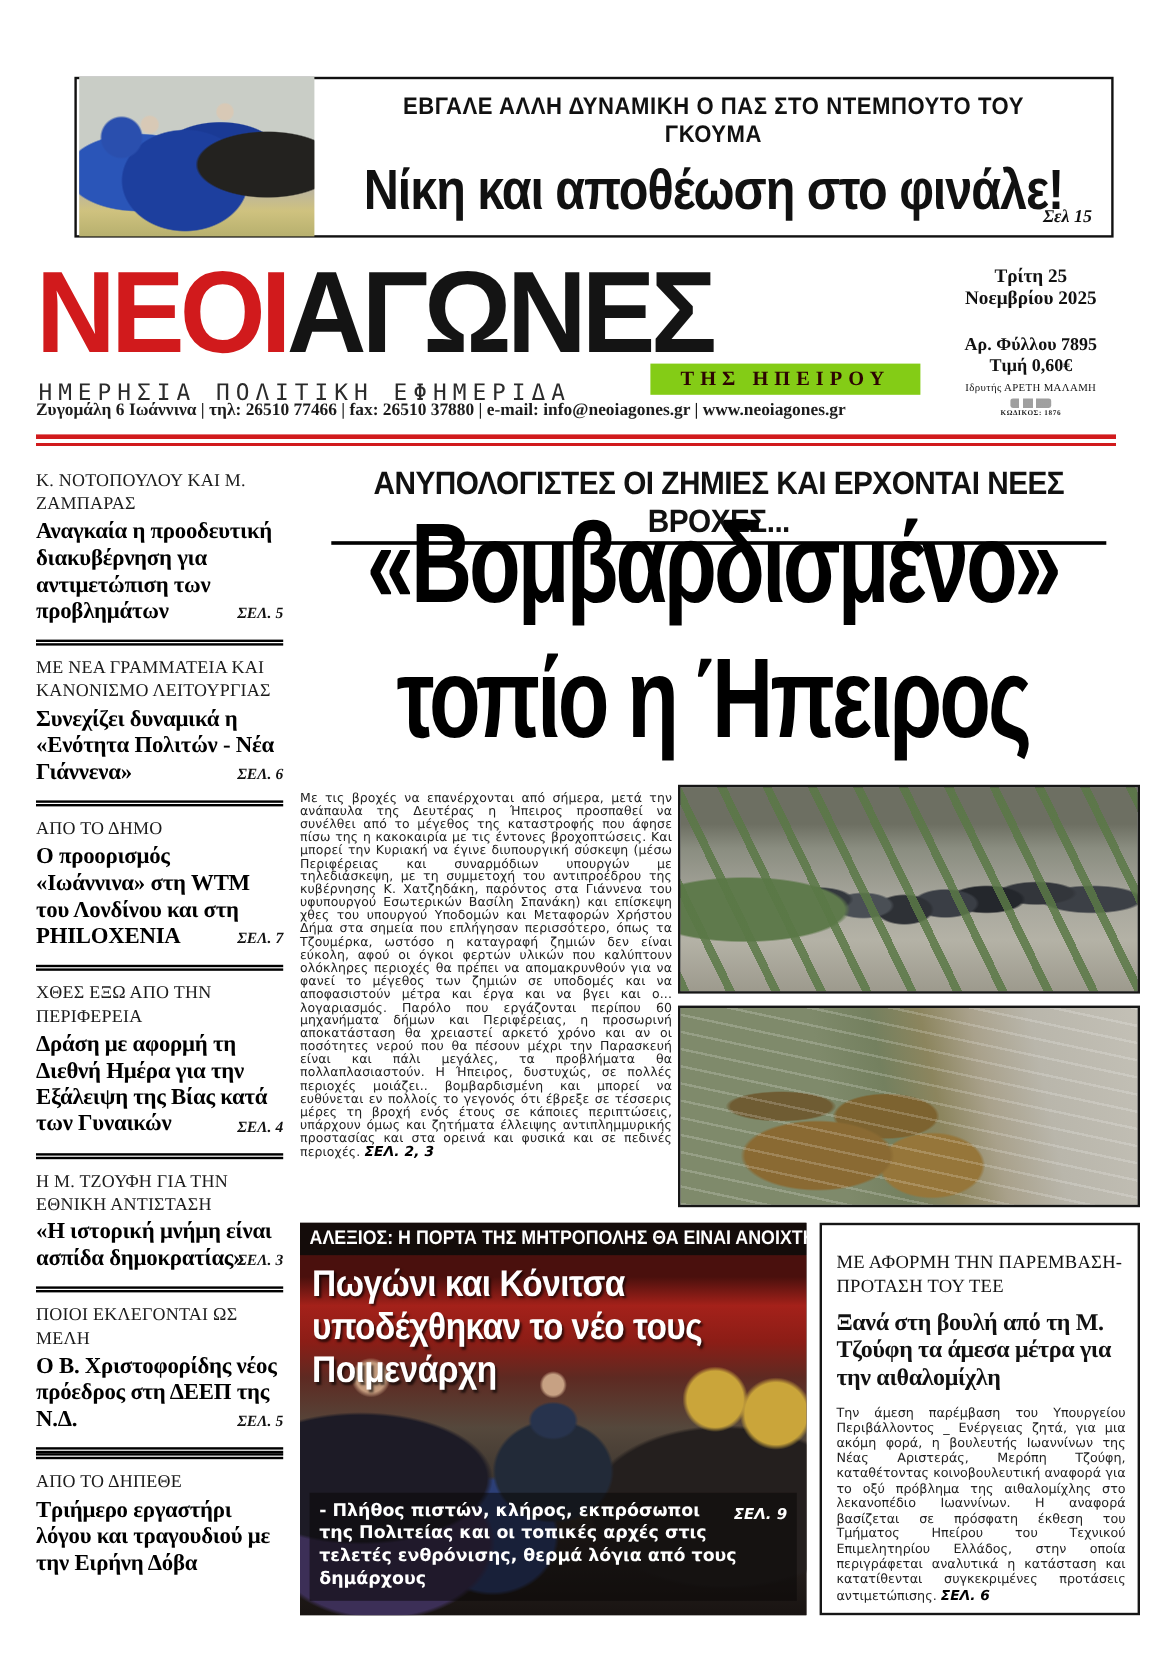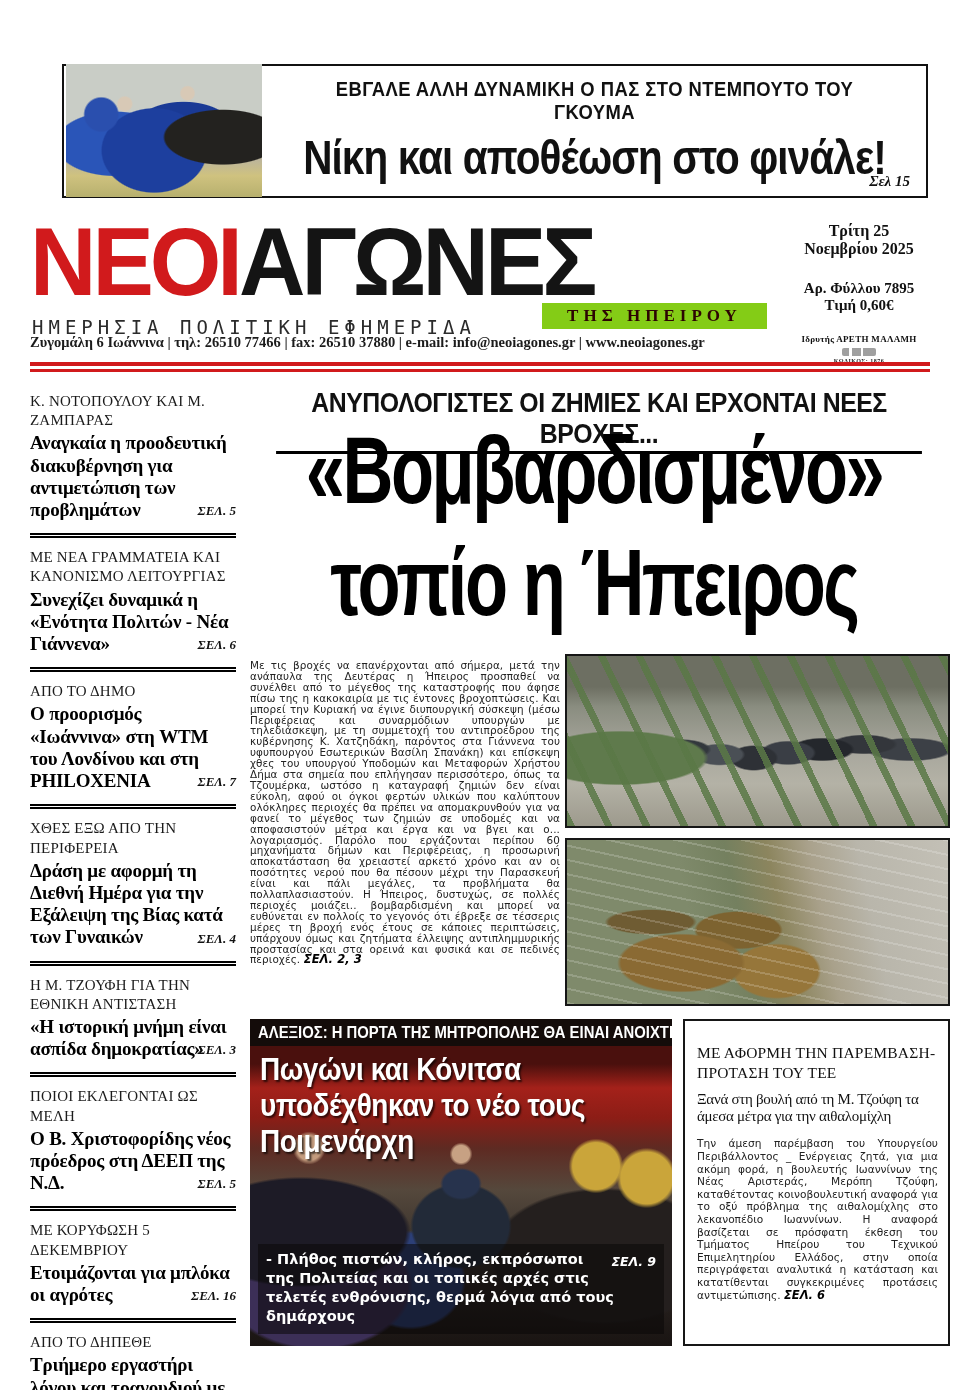--- a/index.html
+++ b/index.html
@@ -41,21 +41,21 @@
     font-size:19px; letter-spacing:5px; color:#2b2b2b; white-space:nowrap; }
   #subtitle-badge { position:absolute; right:0; top:0; width:225px; height:26px; background:#84cc16;
     color:#2d0402; font-family:"Liberation Serif", serif; font-weight:bold; font-size:17px;
     letter-spacing:5px; text-align:center; line-height:26px; }
   #contact-line { left:30px; top:334px; width:740px; font-weight:bold; font-size:14.5px; color:#1c1c1c; white-space:nowrap; }
   #mast-right { left:788px; top:222px; width:142px; text-align:center; }
   #mast-date1 { font-weight:bold; font-size:16px; }
   #mast-date2 { font-weight:bold; font-size:16px; }
   #mast-issue { font-weight:bold; font-size:15px; margin-top:22px; }
   #mast-price { font-weight:bold; font-size:15px; }
-  #mast-founder { font-weight:bold; font-size:9px; margin-top:20px; letter-spacing:0.3px; }
+  #mast-founder { font-weight:normal; font-size:9px; margin-top:4px; letter-spacing:0.3px; }
   #publisher-logo { width:34px; height:8px; margin:4px auto 2px auto;
     background:linear-gradient(90deg,#777 0 22%, transparent 22% 30%, #777 30% 55%, transparent 55% 62%, #777 62% 100%); border-radius:2px; opacity:.7; }
   #mast-code { font-weight:bold; font-size:6px; color:#222; letter-spacing:0.5px; }
   #red-rule { left:30px; top:362px; width:900px; height:11px;
     background:linear-gradient(180deg,#d11a1c 0 4px, #ffffff 4px 7px, #d11a1c 7px 10px, transparent 10px); }
 
   
   #sidebar { left:30px; top:382px; width:206px; }
   .sb-item { position:relative; padding:10px 0 12px 0; }
   .sb-kicker { font-size:15px; line-height:1.28; letter-spacing:0.2px; color:#1b1b1b; }
@@ -125,21 +125,21 @@
     letter-spacing:-0.5px; text-shadow:2px 2px 2px rgba(0,0,0,.65); }
   #church-headline .sqz { display:inline-block; transform:scaleX(0.9); transform-origin:left; width:111%; }
   #church-caption { position:absolute; left:8px; right:8px; bottom:12px; background:rgba(10,8,8,.55);
     padding:6px 8px 8px 8px; color:#fff; font-family:"DejaVu Sans", sans-serif; font-weight:bold;
     font-size:14.5px; line-height:1.32; }
   #church-caption .pr { float:right; font-style:italic; font-size:12.5px; margin-top:4px; }
 
   
   #tee-box { left:683px; top:1019px; width:267px; height:327px; border:2px solid #161616; background:#fff; padding:22px 10px 8px 12px; }
   #tee-kicker { font-size:15.5px; line-height:1.3; letter-spacing:0.2px; }
-  #tee-title { font-weight:normal; font-size:15px; line-height:1.14; letter-spacing:-0.3px; margin-top:8px; }
+  #tee-title { font-weight:bold; font-size:20px; line-height:1.14; letter-spacing:-0.3px; margin-top:8px; }
   #tee-body { margin-top:12px; font-family:"DejaVu Sans", sans-serif; font-size:10.6px; line-height:12.6px; text-align:justify; color:#222; }
   #tee-body .pr { font-weight:bold; font-style:italic; font-size:11.5px; color:#000; }
 </style>
 </head>
 <body>
 
 <div id="page">
 
   <div id="sports-banner" class="abs">
     <div id="sports-photo"></div>
@@ -201,25 +201,20 @@
       <div class="sb-title">«Η ιστορική μνήμη είναι ασπίδα δημοκρατίας»</div>
       <div class="sb-ref">ΣΕΛ. 3</div>
     </div>
     <div class="sb-sep"></div>
     <div class="sb-item">
       <div class="sb-kicker">ΠΟΙΟΙ ΕΚΛΕΓΟΝΤΑΙ ΩΣ ΜΕΛΗ</div>
       <div class="sb-title">Ο Β. Χριστοφορίδης νέος πρόεδρος στη ΔΕΕΠ της Ν.Δ.</div>
       <div class="sb-ref">ΣΕΛ. 5</div>
     </div>
     <div class="sb-sep"></div>
-    <div class="sb-item">
-      <div class="sb-kicker">ΜΕ ΚΟΡΥΦΩΣΗ 5 ΔΕΚΕΜΒΡΙΟΥ</div>
-      <div class="sb-title">Ετοιμάζονται για μπλόκα οι αγρότες</div>
-      <div class="sb-ref">ΣΕΛ. 16</div>
-    </div>
     <div class="sb-sep"></div>
     <div class="sb-item">
       <div class="sb-kicker">ΑΠΟ ΤΟ ΔΗΠΕΘΕ</div>
       <div class="sb-title">Τριήμερο εργαστήρι λόγου και τραγουδιού με την Ειρήνη Δόβα</div>
 
     </div>
   </div>
 
   <div id="lead-kicker-wrap" class="abs">
     <span id="lead-kicker">ΑΝΥΠΟΛΟΓΙΣΤΕΣ ΟΙ ΖΗΜΙΕΣ ΚΑΙ ΕΡΧΟΝΤΑΙ ΝΕΕΣ ΒΡΟΧΕΣ...</span>

